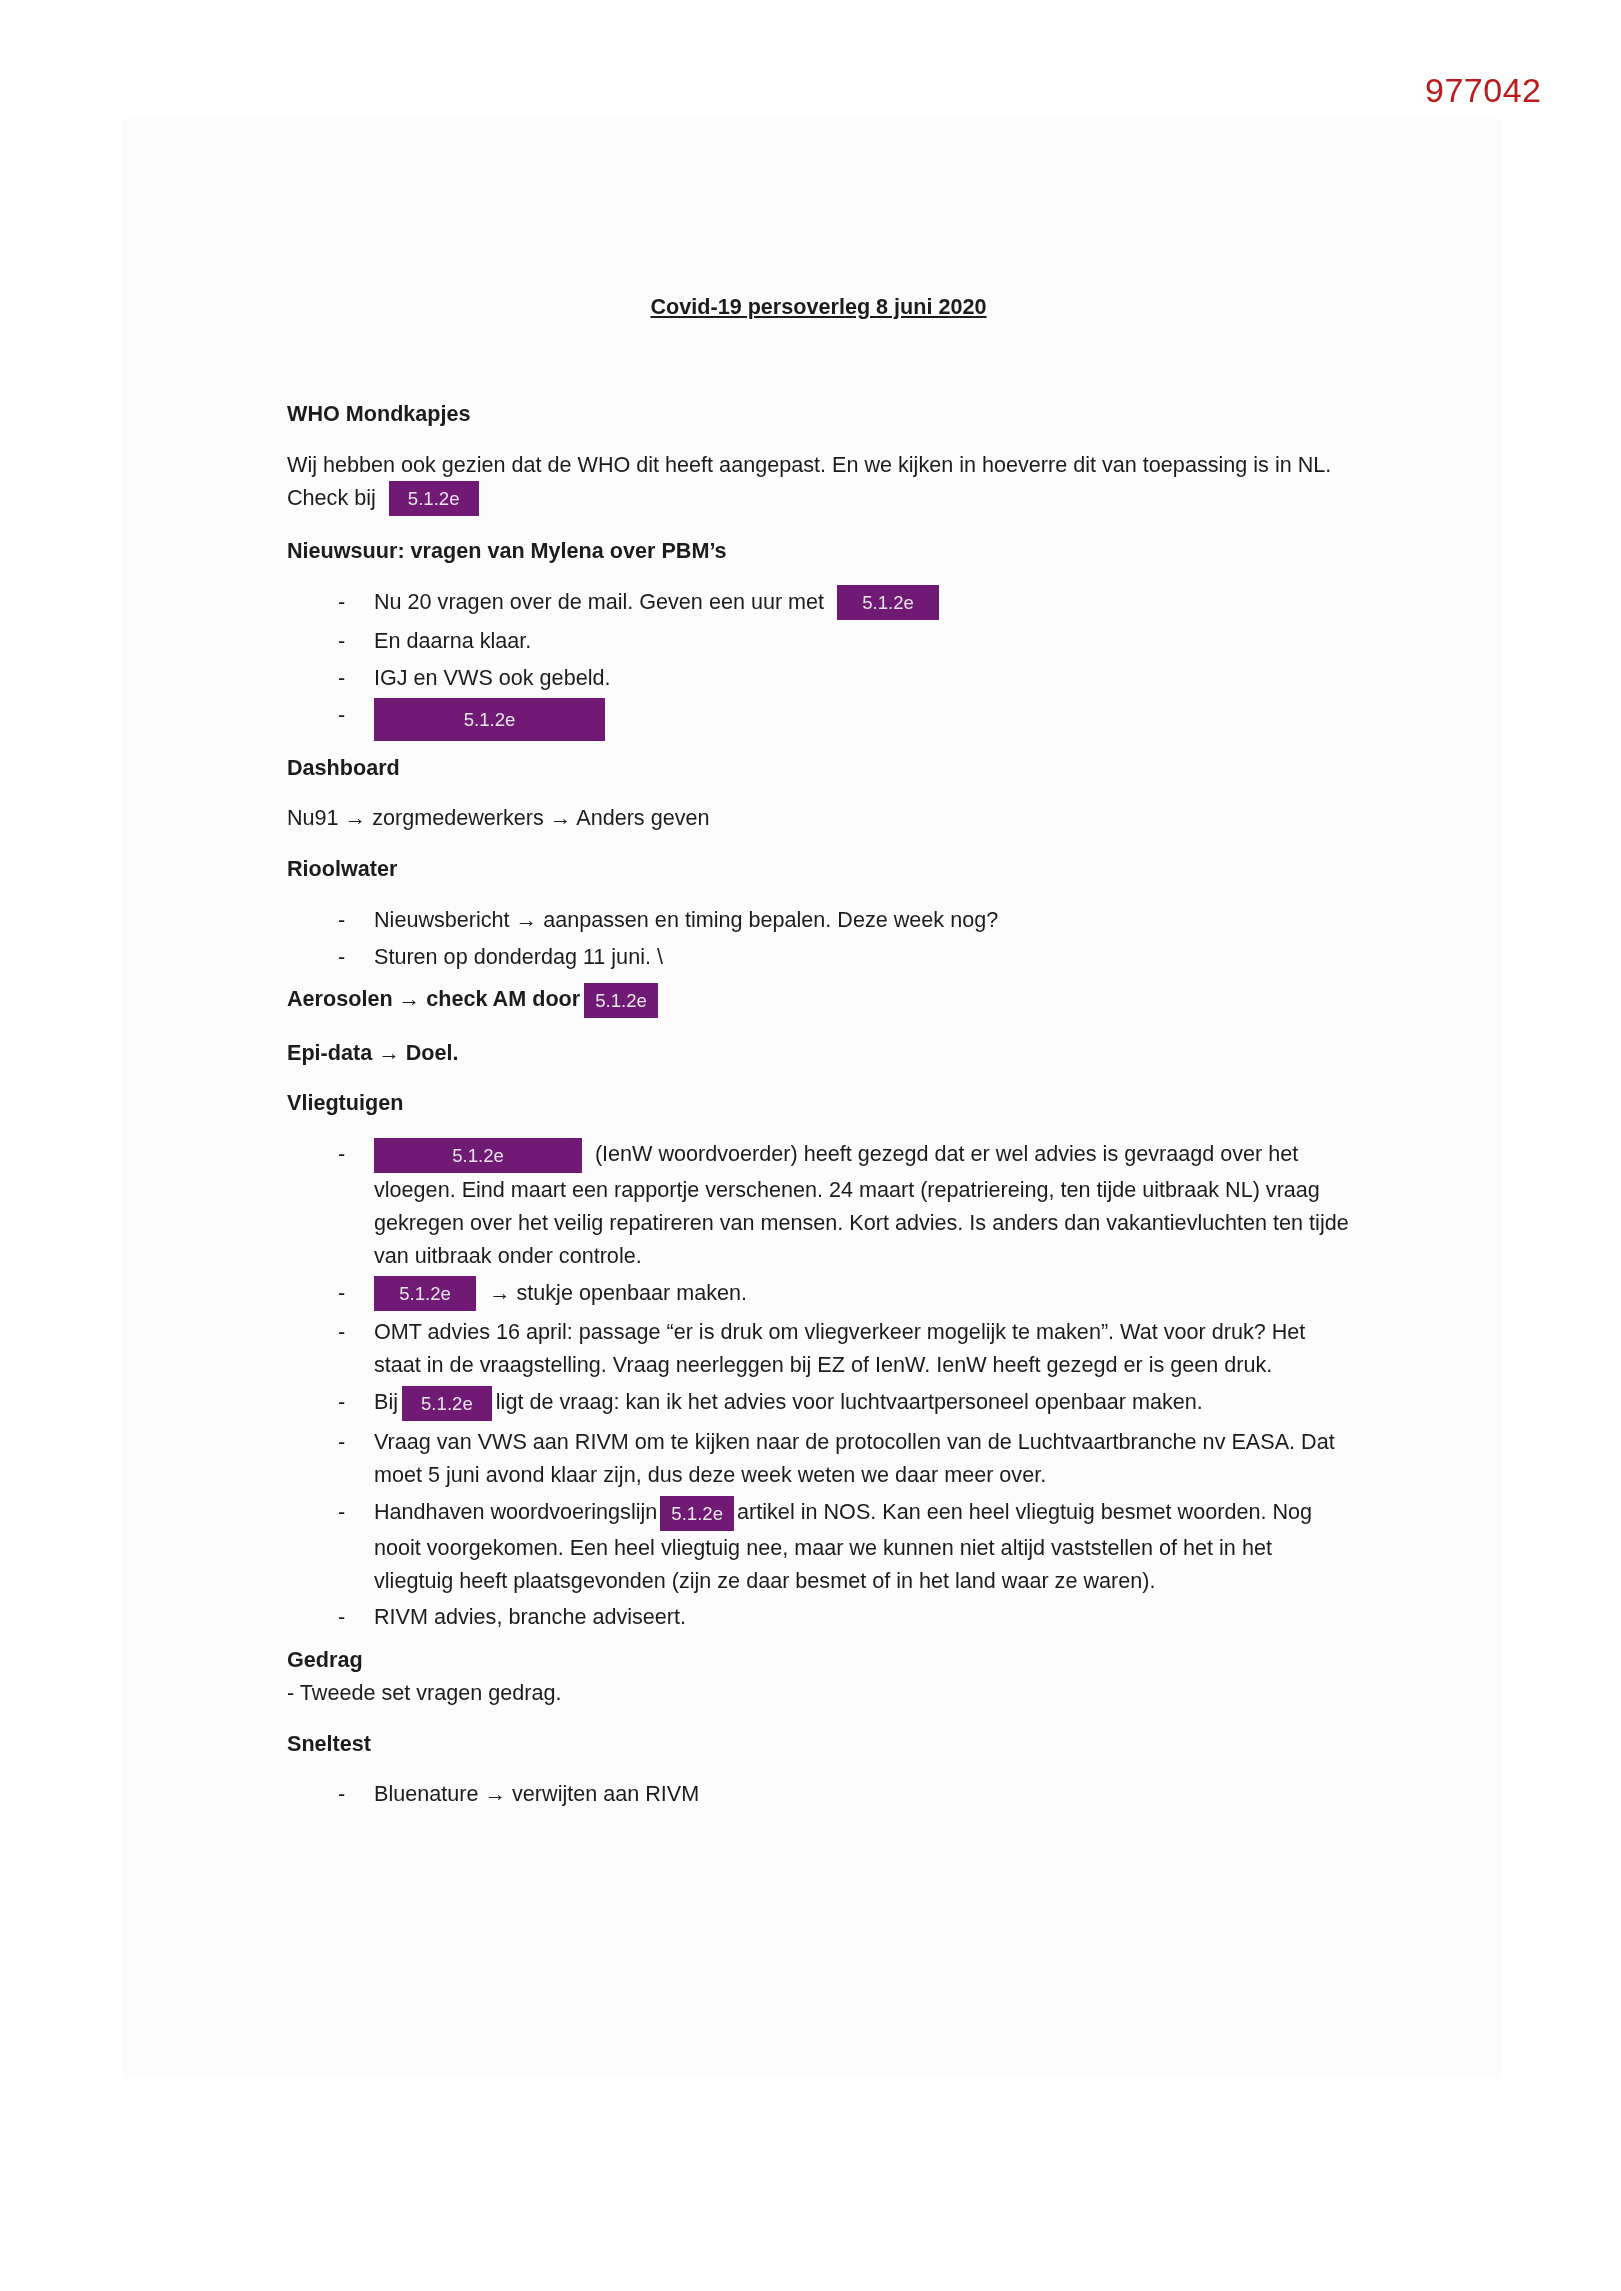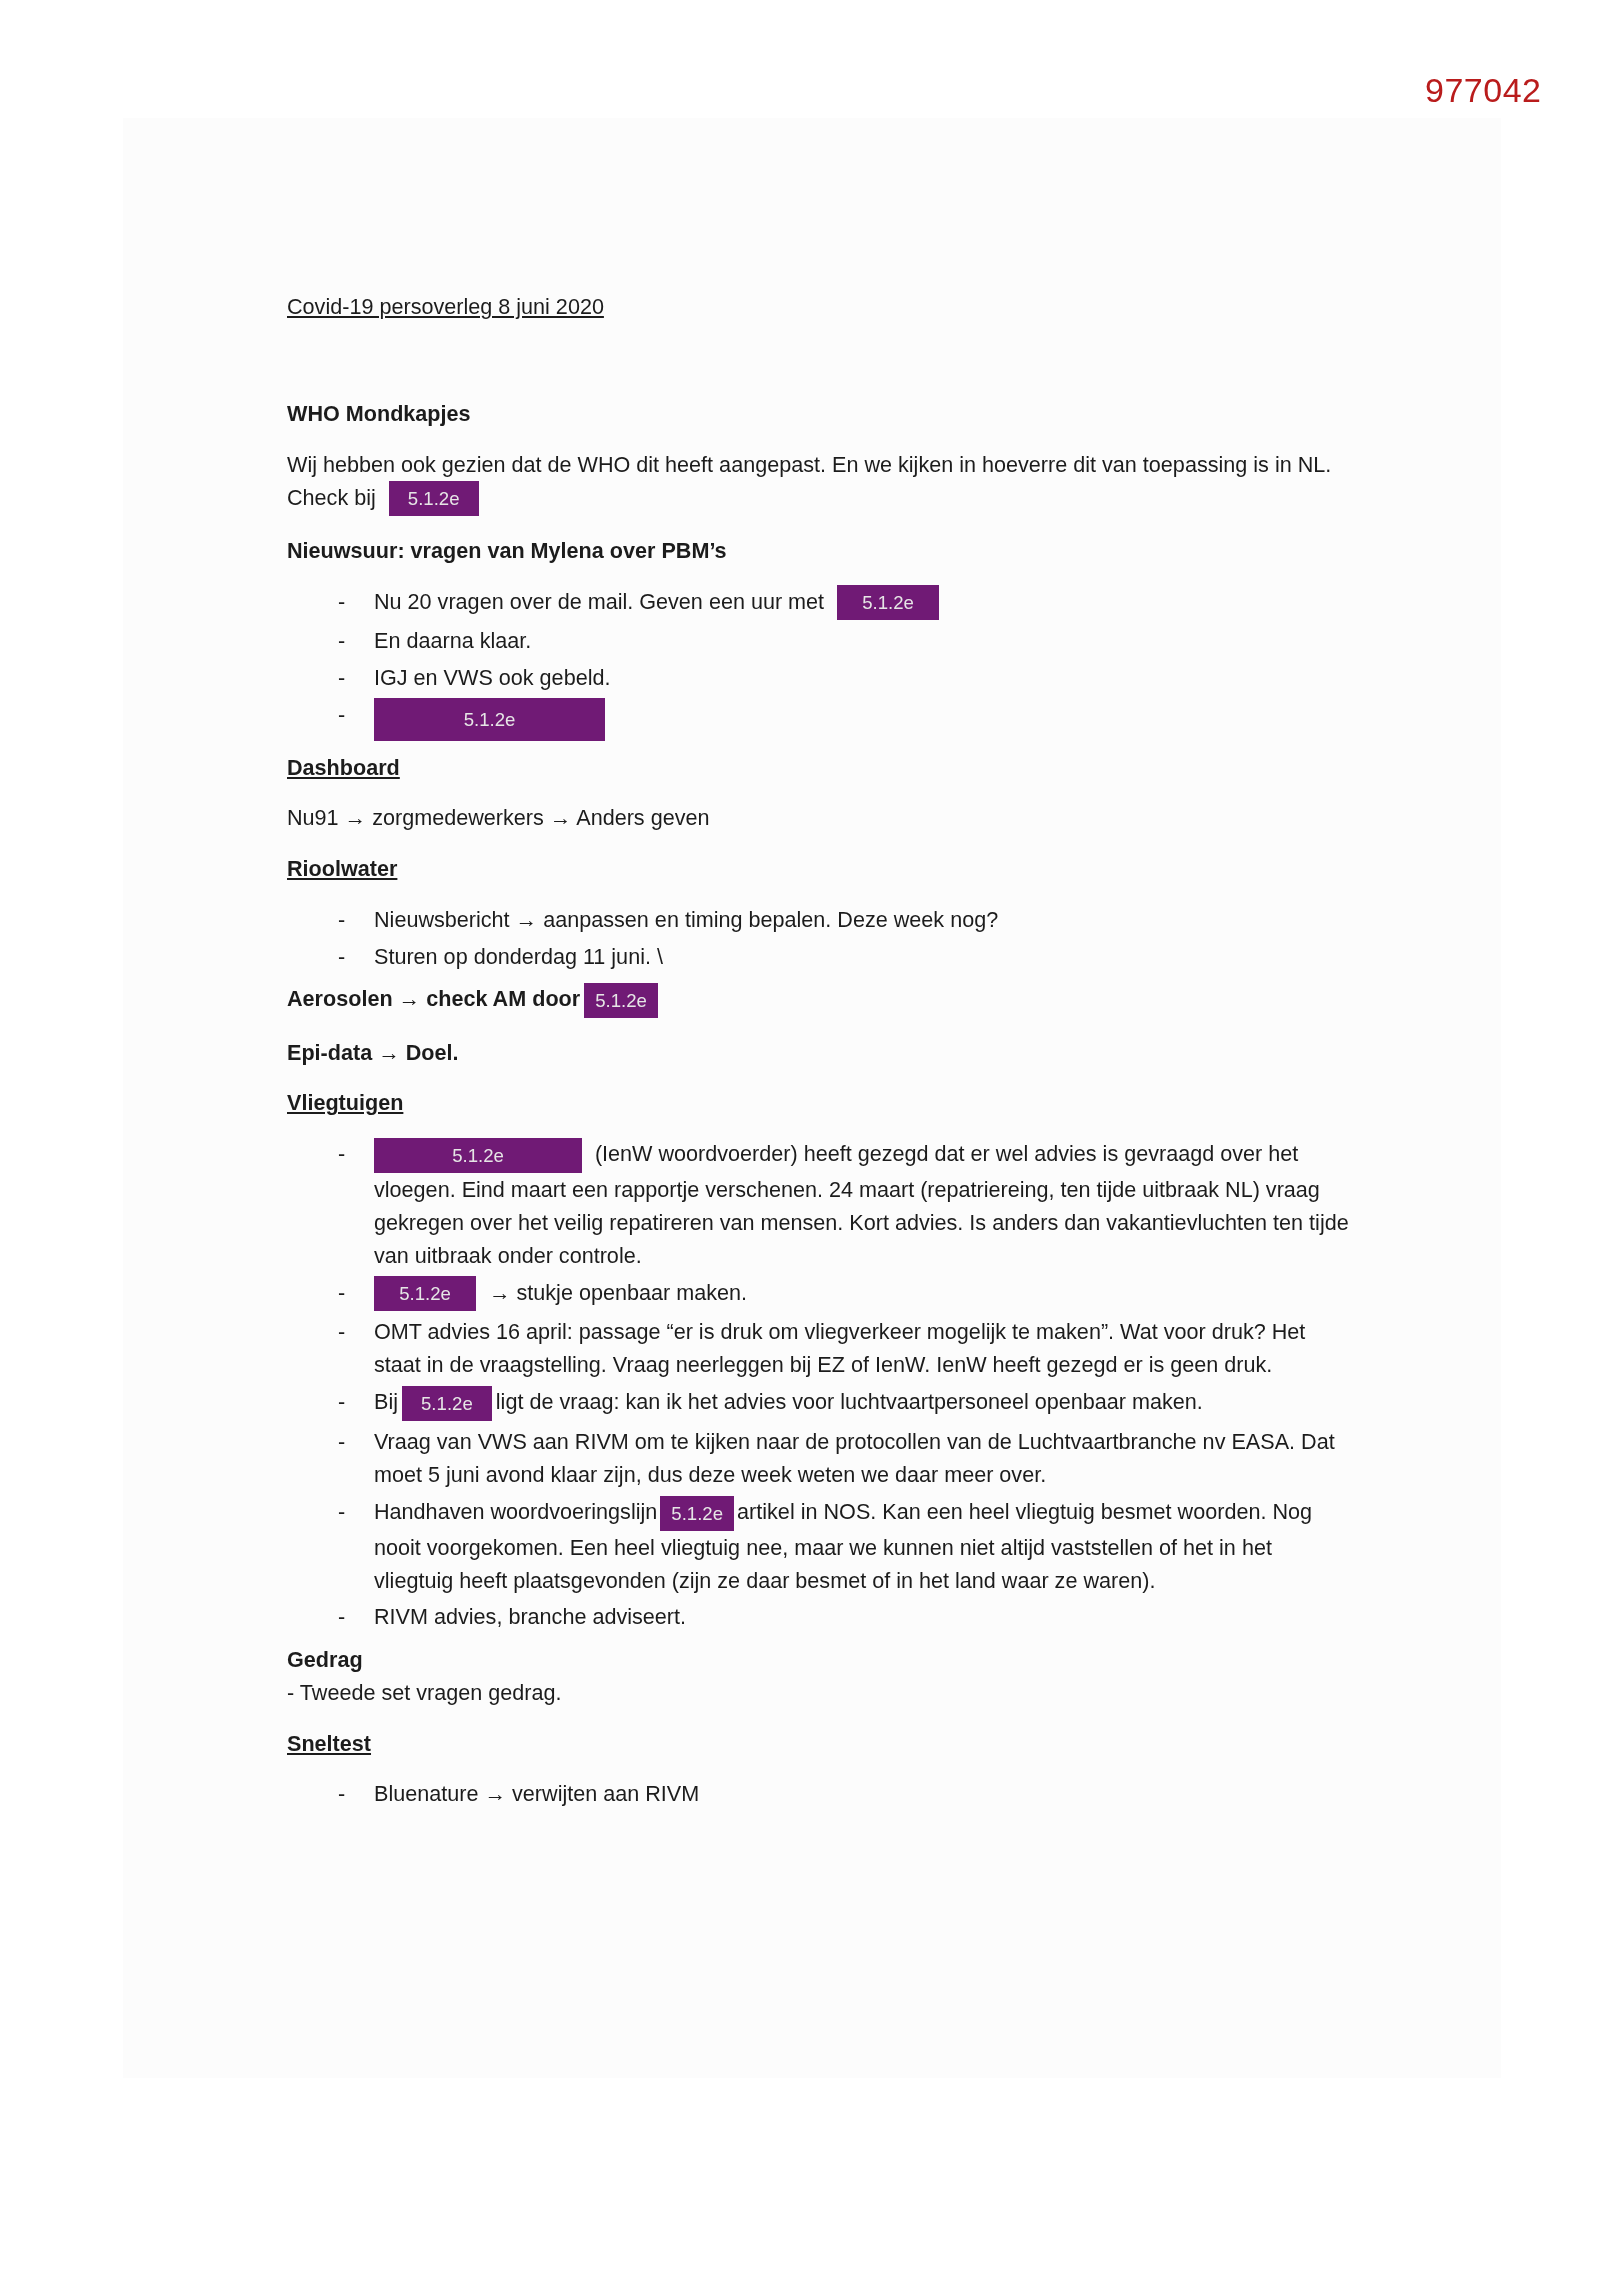--- a/index.html
+++ b/index.html
@@ -16,23 +16,23 @@
   .page-number{
     position:absolute;top:71px;left:1425px;
     font-size:34px;color:#b91c1c;letter-spacing:0.5px;
   }
   .content{
     position:absolute;left:287px;top:290px;width:1063px;
     font-size:21.6px;line-height:33px;
   }
   .block{margin-bottom:17.6px;}
   .tight{margin-bottom:0;}
-  .title{font-weight:normal;text-decoration:underline;margin-bottom:74px;}
+  .title{font-weight:bold;text-decoration:underline;margin-bottom:74px;text-align:center;}
   .h{font-weight:bold;}
-  .hu{font-weight:bold;text-decoration:underline;}
+  .hu{font-weight:bold;}
   .bullets{margin-bottom:9.8px;}
   .bullet{display:flex;margin-bottom:3.9px;padding-left:51px;}
   .dash{width:36px;flex:none;}
   .btext{flex:1;}
   .redact{
     display:inline-block;background:#701a75;color:#e6e6e6;
     font-size:18.6px;height:35px;line-height:35px;text-align:center;
     vertical-align:middle;margin:0 6.9px;font-weight:normal;
   }
   .redact.tall{height:43px;line-height:43px;}

